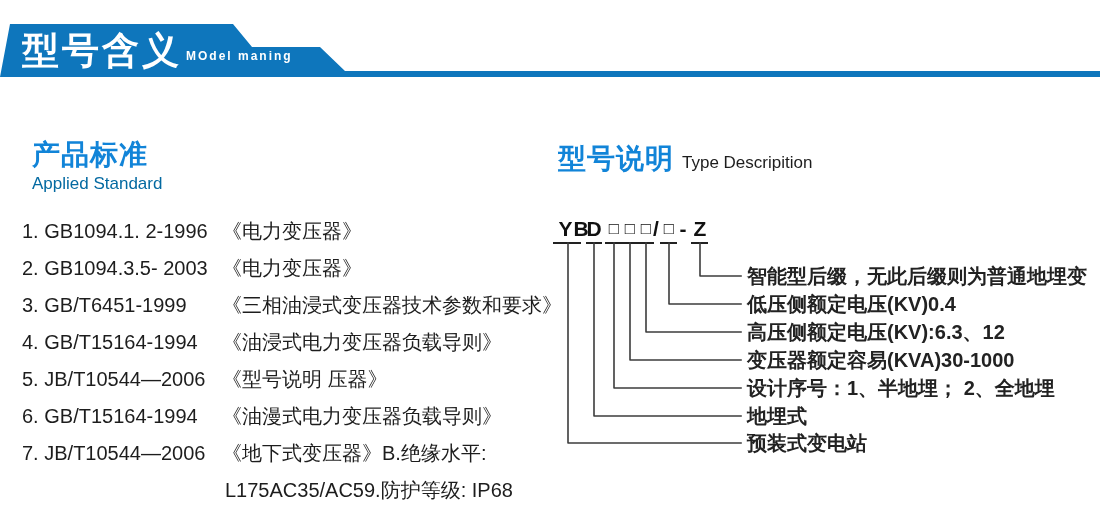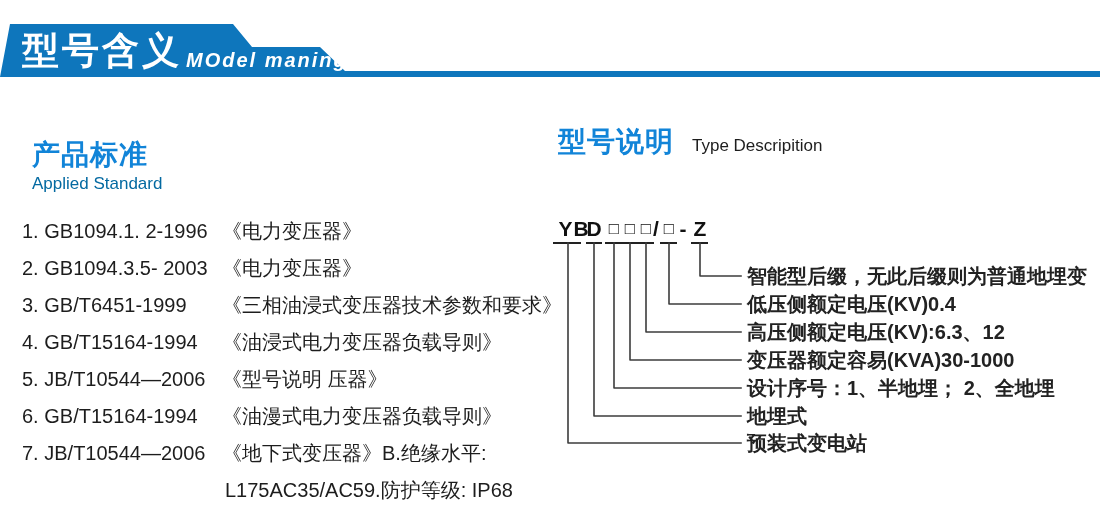--- a/index.html
+++ b/index.html
@@ -7,30 +7,30 @@
     position:relative;width:1100px;height:524px;background:#ffffff;overflow:hidden;
     font-family:"Liberation Sans","DejaVu Sans",sans-serif;color:#1d1d1d;
   }
   
   .banner-svg{position:absolute;left:0;top:0;}
   .banner-zh{
     position:absolute;left:22px;top:26px;font-size:37px;font-weight:bold;
     color:#ffffff;letter-spacing:3px;white-space:nowrap;
   }
   .banner-en{
-    position:absolute;left:186px;top:49px;font-size:20px;font-weight:bold;
-    color:#ffffff;letter-spacing:2px;white-space:nowrap;font-style:italic;
+    position:absolute;left:186px;top:49px;font-size:12px;font-weight:bold;
+    color:#ffffff;letter-spacing:2px;white-space:nowrap;
   }
   
   .heading{position:absolute;display:flex;align-items:baseline;white-space:nowrap;}
   .heading-left{left:22px;top:136px;flex-direction:column;}
-  .heading-right{left:558px;top:123px;}
+  .heading-right{left:558px;top:140px;}
   .heading .zh{font-size:28px;font-weight:bold;color:#1184d8;letter-spacing:1px;}
   .heading-left .en{font-size:17px;color:#0369a1;margin-left:10px;}
-  .heading-right .en{font-size:17px;color:#1d1d1d;margin-left:18px;}
+  .heading-right .en{font-size:17px;color:#1d1d1d;margin-left:8px;}
   
   .std-list{position:absolute;left:22px;top:213px;font-size:20px;color:#1d1d1d;}
   .std-item{height:37px;line-height:37px;white-space:nowrap;}
   .std-code{display:inline-block;width:200px;}
   .std-cont{margin-left:203px;height:37px;line-height:37px;white-space:nowrap;}
   
   .diagram{position:absolute;left:545px;top:198px;width:555px;height:285px;}
   .dlines{position:absolute;left:0;top:0;}
   .code-part{
     position:absolute;top:18px;height:26px;line-height:26px;

